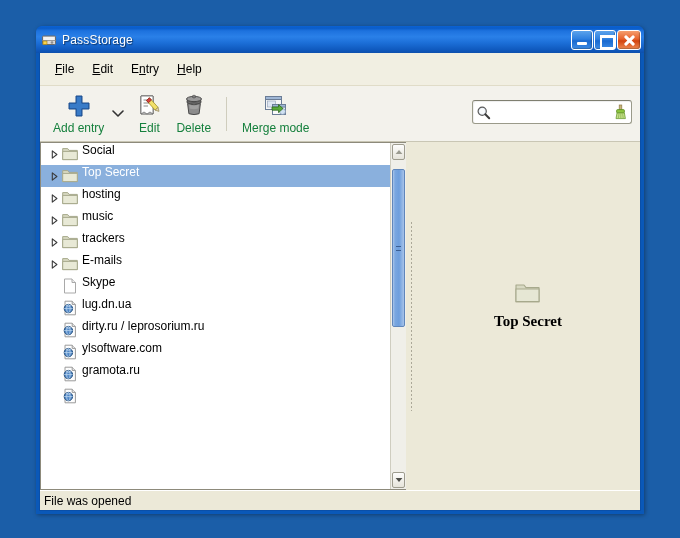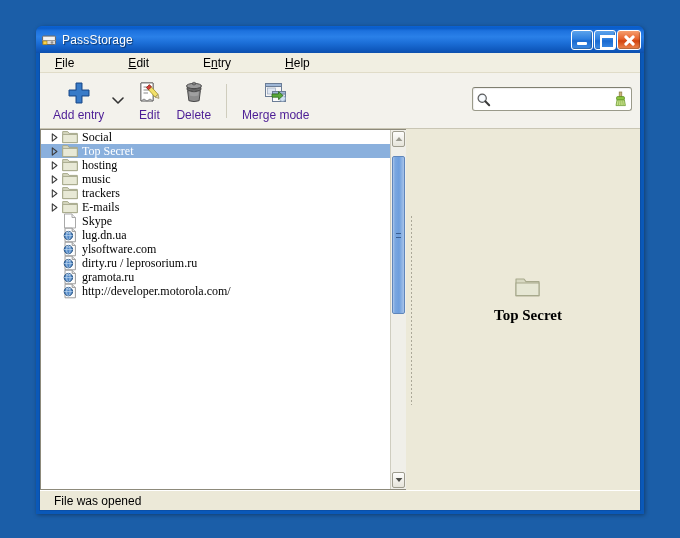--- a/index.html
+++ b/index.html
@@ -74,26 +74,25 @@
     margin: 0 3px 3px 3px;
     background: #ece9d8;
     display: flex; flex-direction: column;
     border: 1px solid #0a4fa8;
     border-top: none;
     overflow: hidden;
   }
 
   
   #menubar {
-    height: 20px; flex: none;
+    height: 33px; flex: none;
     background: #f1efe2;
     display: flex; align-items: center;
     padding-left: 6px;
     border-bottom: 1px solid #e0dcc8;
-    gap: 36px;
   }
   .menu-item {
     font-size: 12px; color: #000;
     padding: 2px 9px; cursor: default;
     white-space: nowrap;
   }
   .menu-item u { text-decoration: underline; }
 
   
   #toolbar {
@@ -102,21 +101,21 @@
     display: flex; align-items: center;
     padding: 0 6px;
     border-bottom: 1px solid #c9c6b4;
     position: relative;
   }
   .tb-btn {
     display: flex; flex-direction: column; align-items: center; justify-content: center;
     height: 52px; padding: 2px 7px; cursor: default;
   }
   .tb-ico { height: 28px; display: flex; align-items: center; justify-content: center; }
-  .tb-lbl { font-size: 12px; color: #4c1d95; margin-top: 1px; white-space: nowrap; }
+  .tb-lbl { font-size: 12px; color: #15803d; margin-top: 1px; white-space: nowrap; }
   .tb-sep { width: 1px; height: 34px; background: #cfcdbd; margin: 0 8px; flex: none; }
   #dropdown-arrow {
     width: 18px; height: 52px; display: flex; align-items: center; justify-content: center;
     cursor: default; margin-left: -2px; margin-right: 2px;
   }
 
   
   #search-wrap {
     position: absolute; right: 8px; top: 14px;
     width: 160px; height: 24px;
@@ -142,22 +141,22 @@
     background: #fff;
     border: 1px solid #8d8a7b;
     border-right: none;
     display: flex; min-height: 0;
     margin: 0;
   }
   #tree {
     flex: 1; overflow: hidden; position: relative; background: #fff;
   }
   .row {
-    height: 14px; display: flex; align-items: center;
-    padding-left: 6px; white-space: nowrap; cursor: default; font-family: Liberation Serif, serif;
+    height: 22px; display: flex; 
+    padding-left: 6px; white-space: nowrap; cursor: default;
   }
   .row.selected { background: #8ab0dd; }
   .row.selected .row-label { color: #fff; }
   .twisty {
     width: 14px; height: 22px; flex: none;
     display: flex; align-items: center; justify-content: center;
   }
   .twisty.empty { visibility: hidden; }
   .row-icon { width: 18px; height: 22px; flex: none; display:flex; align-items:center; justify-content:center; }
   .row-label { font-size: 12px; color: #000; margin-left: 3px; }
@@ -216,21 +215,21 @@
     font-family: "Liberation Serif", serif;
     font-size: 15px; font-weight: bold; color: #000;
   }
 
   
   #statusbar {
     height: 20px; flex: none;
     background: #ece9d8;
     border-top: 1px solid #fff;
     display: flex; align-items: center;
-    padding-left: 14px;
+    padding-left: 4px;
   }
   #status-text { font-size: 12px; color: #000; }
 </style>
 </head>
 <body>
 
 <div id="window">
 
   <div id="titlebar">
     <span id="title-icon">
@@ -478,39 +477,39 @@
               <span class="row-icon">
                 <svg width="15" height="16" viewBox="0 0 15 16">
                   <path d="M2 1.2 h7.2 l3.2 3.2 v10.4 h-10.4 z" fill="#fdfdfd" stroke="#9a9a9a" stroke-width="1" stroke-linejoin="round"></path>
                   <path d="M9.2 1.2 v3.2 h3.2" fill="#ececec" stroke="#9a9a9a" stroke-width="1" stroke-linejoin="round"></path>
                   <circle cx="5.4" cy="8.6" r="4.2" fill="#4f86c6" stroke="#25507f" stroke-width="1"></circle>
                   <ellipse cx="5.4" cy="8.6" rx="1.8" ry="4.2" fill="none" stroke="#bcd6ee" stroke-width=".8"></ellipse>
                   <line x1="1.2" y1="8.6" x2="9.6" y2="8.6" stroke="#bcd6ee" stroke-width=".8"></line>
                   <path d="M3.1 5.6 q2.3 1.1 4.6 0" fill="none" stroke="#dcebf8" stroke-width=".7"></path>
                 </svg>
               </span>
-              <span class="row-label">ylsoftware.com</span>
+              <span class="row-label">dirty.ru / leprosorium.ru</span>
             </div>
             <div class="row">
               <span class="twisty empty">
                 <svg width="7" height="9" viewBox="0 0 7 9">
                   <path d="M1.3 .9 L5.9 4.5 L1.3 8.1 z" fill="none" stroke="#3a3a3a" stroke-width="1.1" stroke-linejoin="round"></path>
                 </svg>
               </span>
               <span class="row-icon">
                 <svg width="15" height="16" viewBox="0 0 15 16">
                   <path d="M2 1.2 h7.2 l3.2 3.2 v10.4 h-10.4 z" fill="#fdfdfd" stroke="#9a9a9a" stroke-width="1" stroke-linejoin="round"></path>
                   <path d="M9.2 1.2 v3.2 h3.2" fill="#ececec" stroke="#9a9a9a" stroke-width="1" stroke-linejoin="round"></path>
                   <circle cx="5.4" cy="8.6" r="4.2" fill="#4f86c6" stroke="#25507f" stroke-width="1"></circle>
                   <ellipse cx="5.4" cy="8.6" rx="1.8" ry="4.2" fill="none" stroke="#bcd6ee" stroke-width=".8"></ellipse>
                   <line x1="1.2" y1="8.6" x2="9.6" y2="8.6" stroke="#bcd6ee" stroke-width=".8"></line>
                   <path d="M3.1 5.6 q2.3 1.1 4.6 0" fill="none" stroke="#dcebf8" stroke-width=".7"></path>
                 </svg>
               </span>
-              <span class="row-label">dirty.ru / leprosorium.ru</span>
+              <span class="row-label">ylsoftware.com</span>
             </div>
             <div class="row">
               <span class="twisty empty">
                 <svg width="7" height="9" viewBox="0 0 7 9">
                   <path d="M1.3 .9 L5.9 4.5 L1.3 8.1 z" fill="none" stroke="#3a3a3a" stroke-width="1.1" stroke-linejoin="round"></path>
                 </svg>
               </span>
               <span class="row-icon">
                 <svg width="15" height="16" viewBox="0 0 15 16">
                   <path d="M2 1.2 h7.2 l3.2 3.2 v10.4 h-10.4 z" fill="#fdfdfd" stroke="#9a9a9a" stroke-width="1" stroke-linejoin="round"></path>
@@ -532,21 +531,20 @@
               <span class="row-icon">
                 <svg width="15" height="16" viewBox="0 0 15 16">
                   <path d="M2 1.2 h7.2 l3.2 3.2 v10.4 h-10.4 z" fill="#fdfdfd" stroke="#9a9a9a" stroke-width="1" stroke-linejoin="round"></path>
                   <path d="M9.2 1.2 v3.2 h3.2" fill="#ececec" stroke="#9a9a9a" stroke-width="1" stroke-linejoin="round"></path>
                   <circle cx="5.4" cy="8.6" r="4.2" fill="#4f86c6" stroke="#25507f" stroke-width="1"></circle>
                   <ellipse cx="5.4" cy="8.6" rx="1.8" ry="4.2" fill="none" stroke="#bcd6ee" stroke-width=".8"></ellipse>
                   <line x1="1.2" y1="8.6" x2="9.6" y2="8.6" stroke="#bcd6ee" stroke-width=".8"></line>
                   <path d="M3.1 5.6 q2.3 1.1 4.6 0" fill="none" stroke="#dcebf8" stroke-width=".7"></path>
                 </svg>
               </span>
-              <span class="row-label">http://developer.motorola.com/</span>
             </div>
           </div>
 
         <div id="vscroll">
           <div class="sb-btn">
             <svg width="8" height="6" viewBox="0 0 8 6">
                 <path d="M4 1 L7.4 5 L.6 5 z" fill="#9b9b90"></path>
               </svg>
           </div>
           <div id="sb-track">

